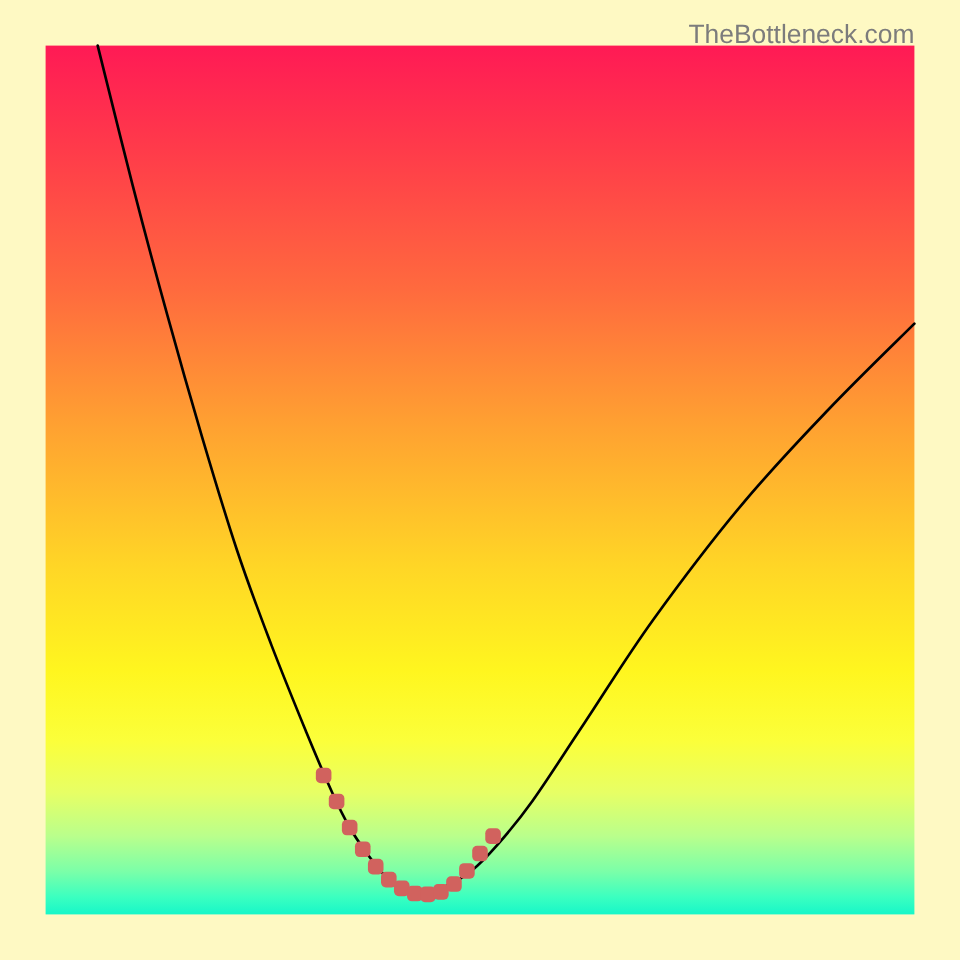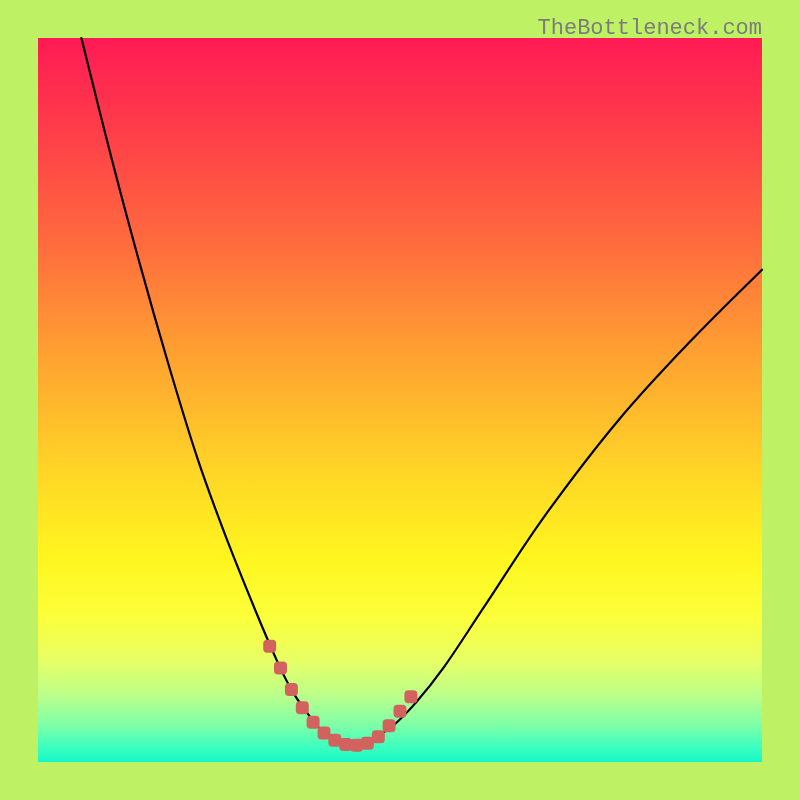--- a/index.html
+++ b/index.html
@@ -8,22 +8,21 @@
     width: 800px;
     height: 800px;
     overflow: hidden;
     font-family: Arial, Helvetica, sans-serif;
     background: #000;
   }
   .frame {
     position: relative;
     width: 800px;
     height: 800px;
-    background: #bef264;
-    font-family: Liberation Mono, monospace;
+    background: #fef9c3;
   }
   .plot-bg {
     position: absolute;
     left: 38px;
     top: 38px;
     width: 724px;
     height: 724px;
     background: linear-gradient(
       to bottom,
       #ff1a55 0%,

